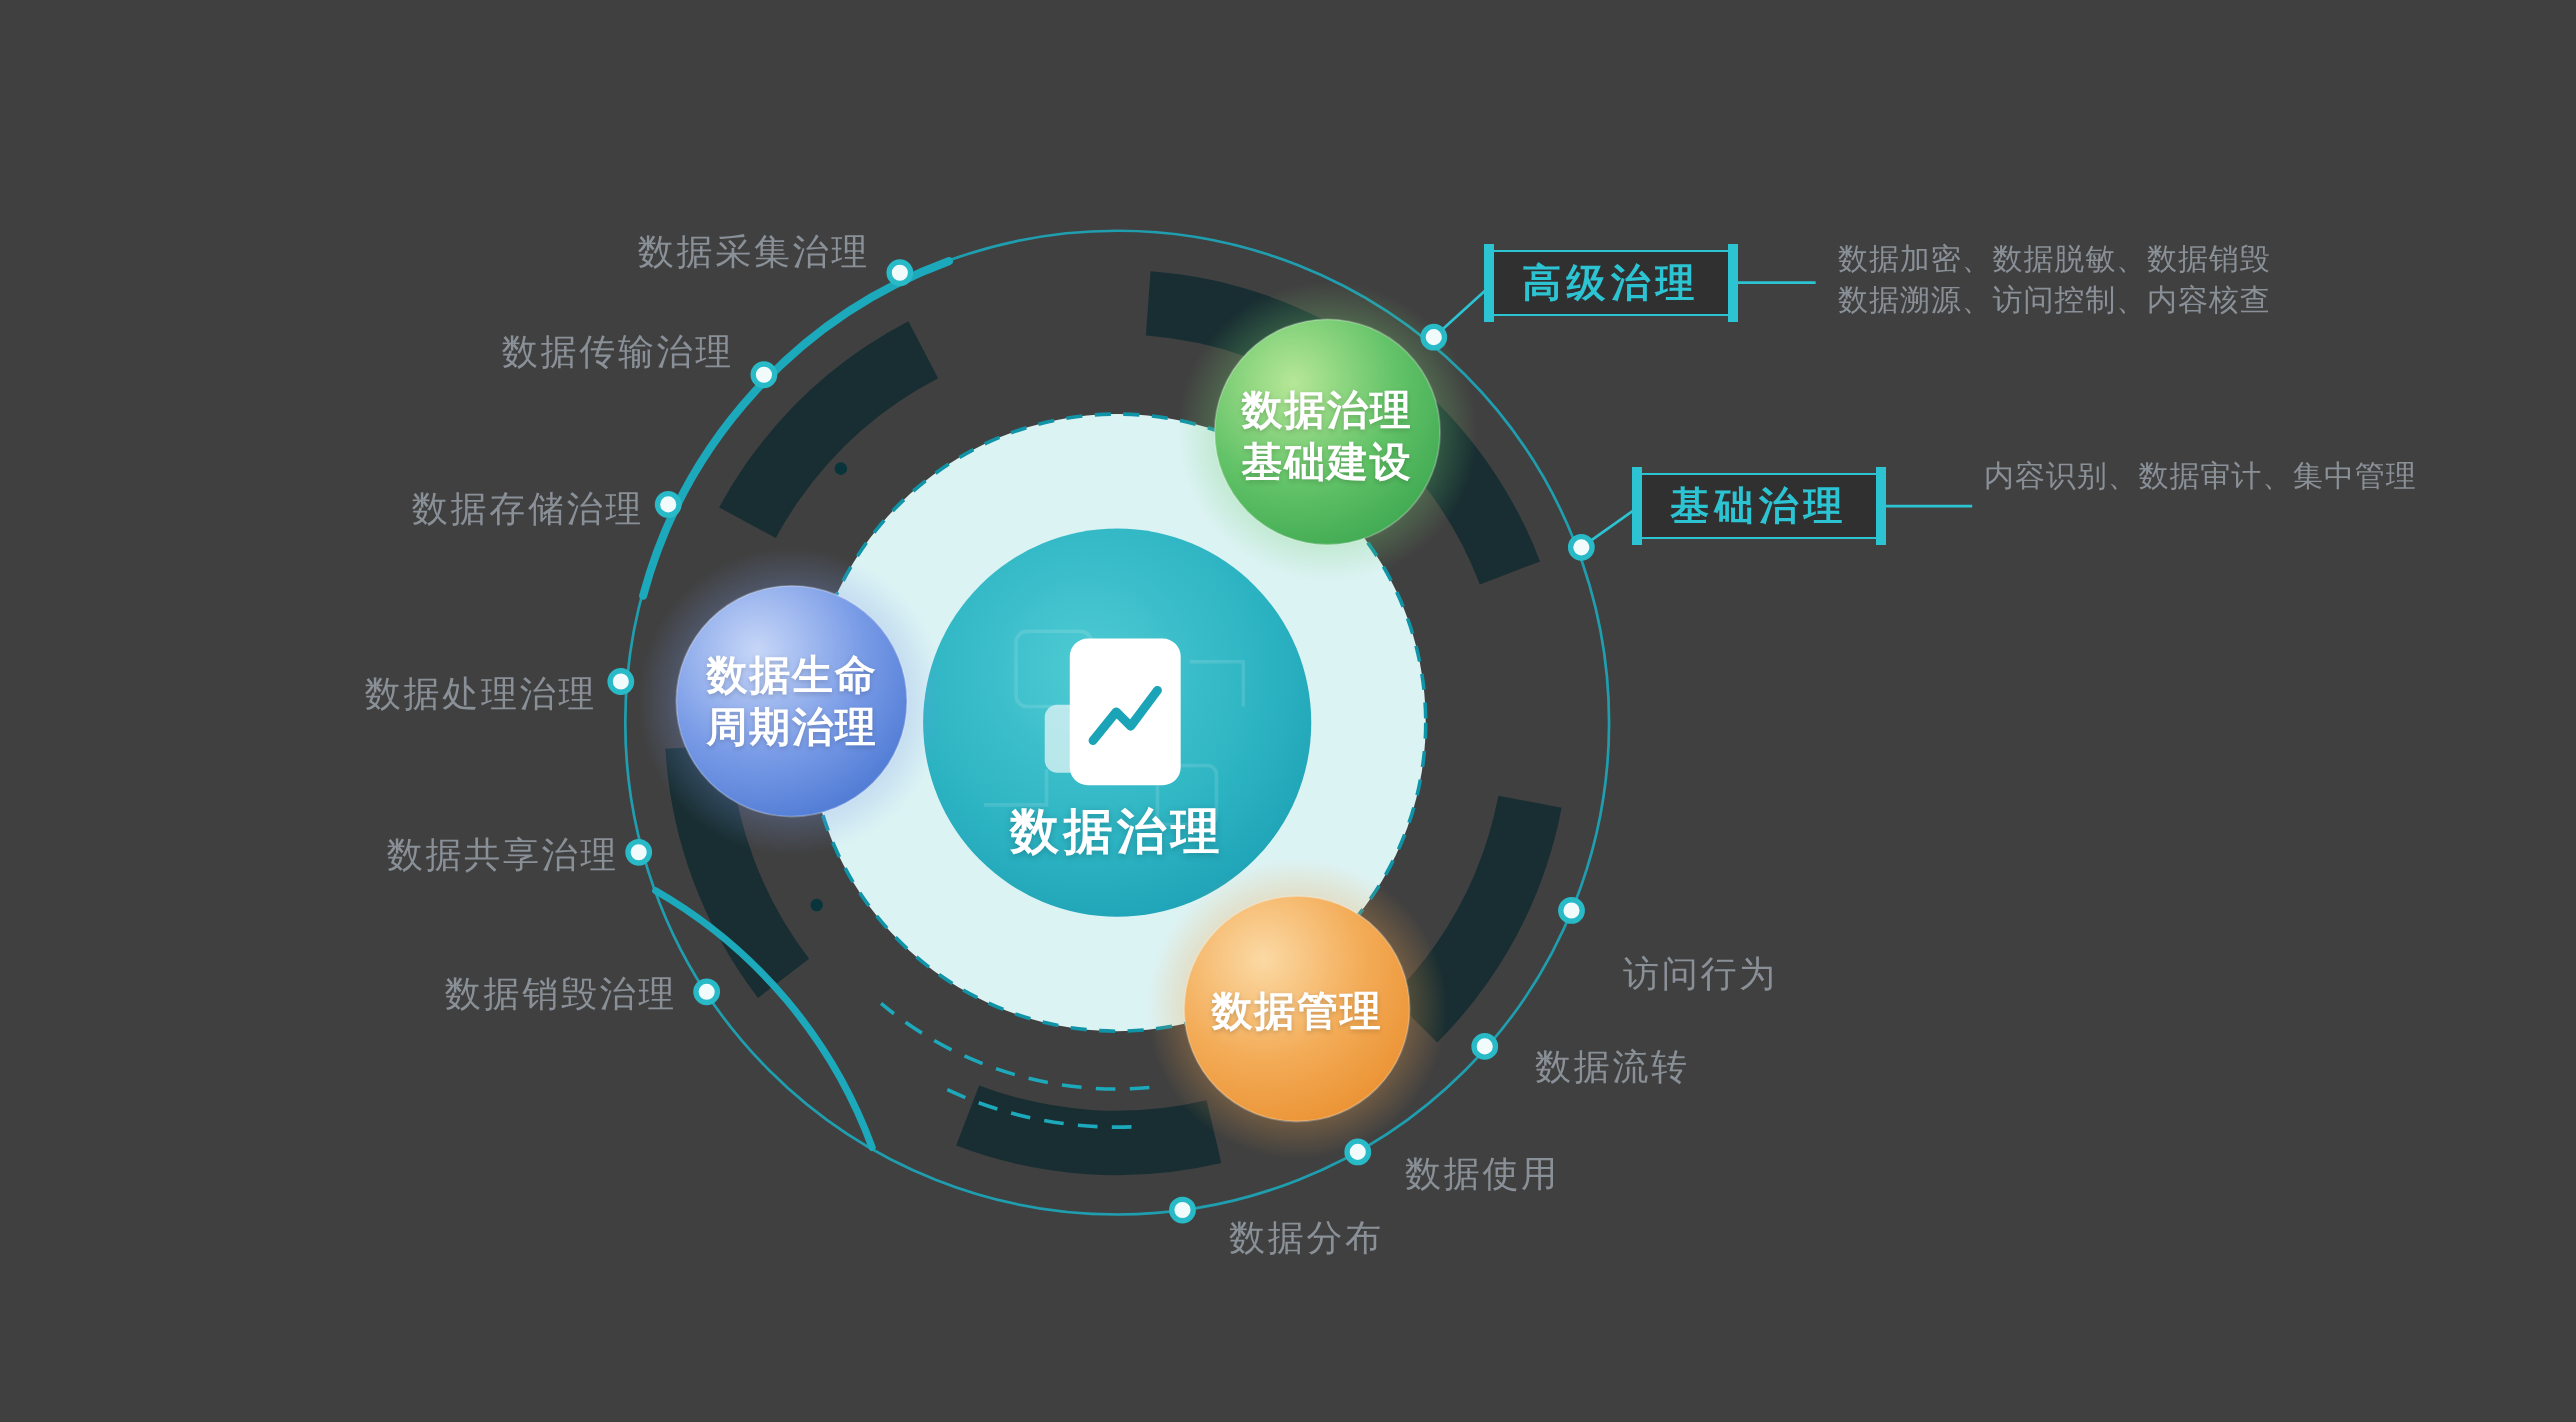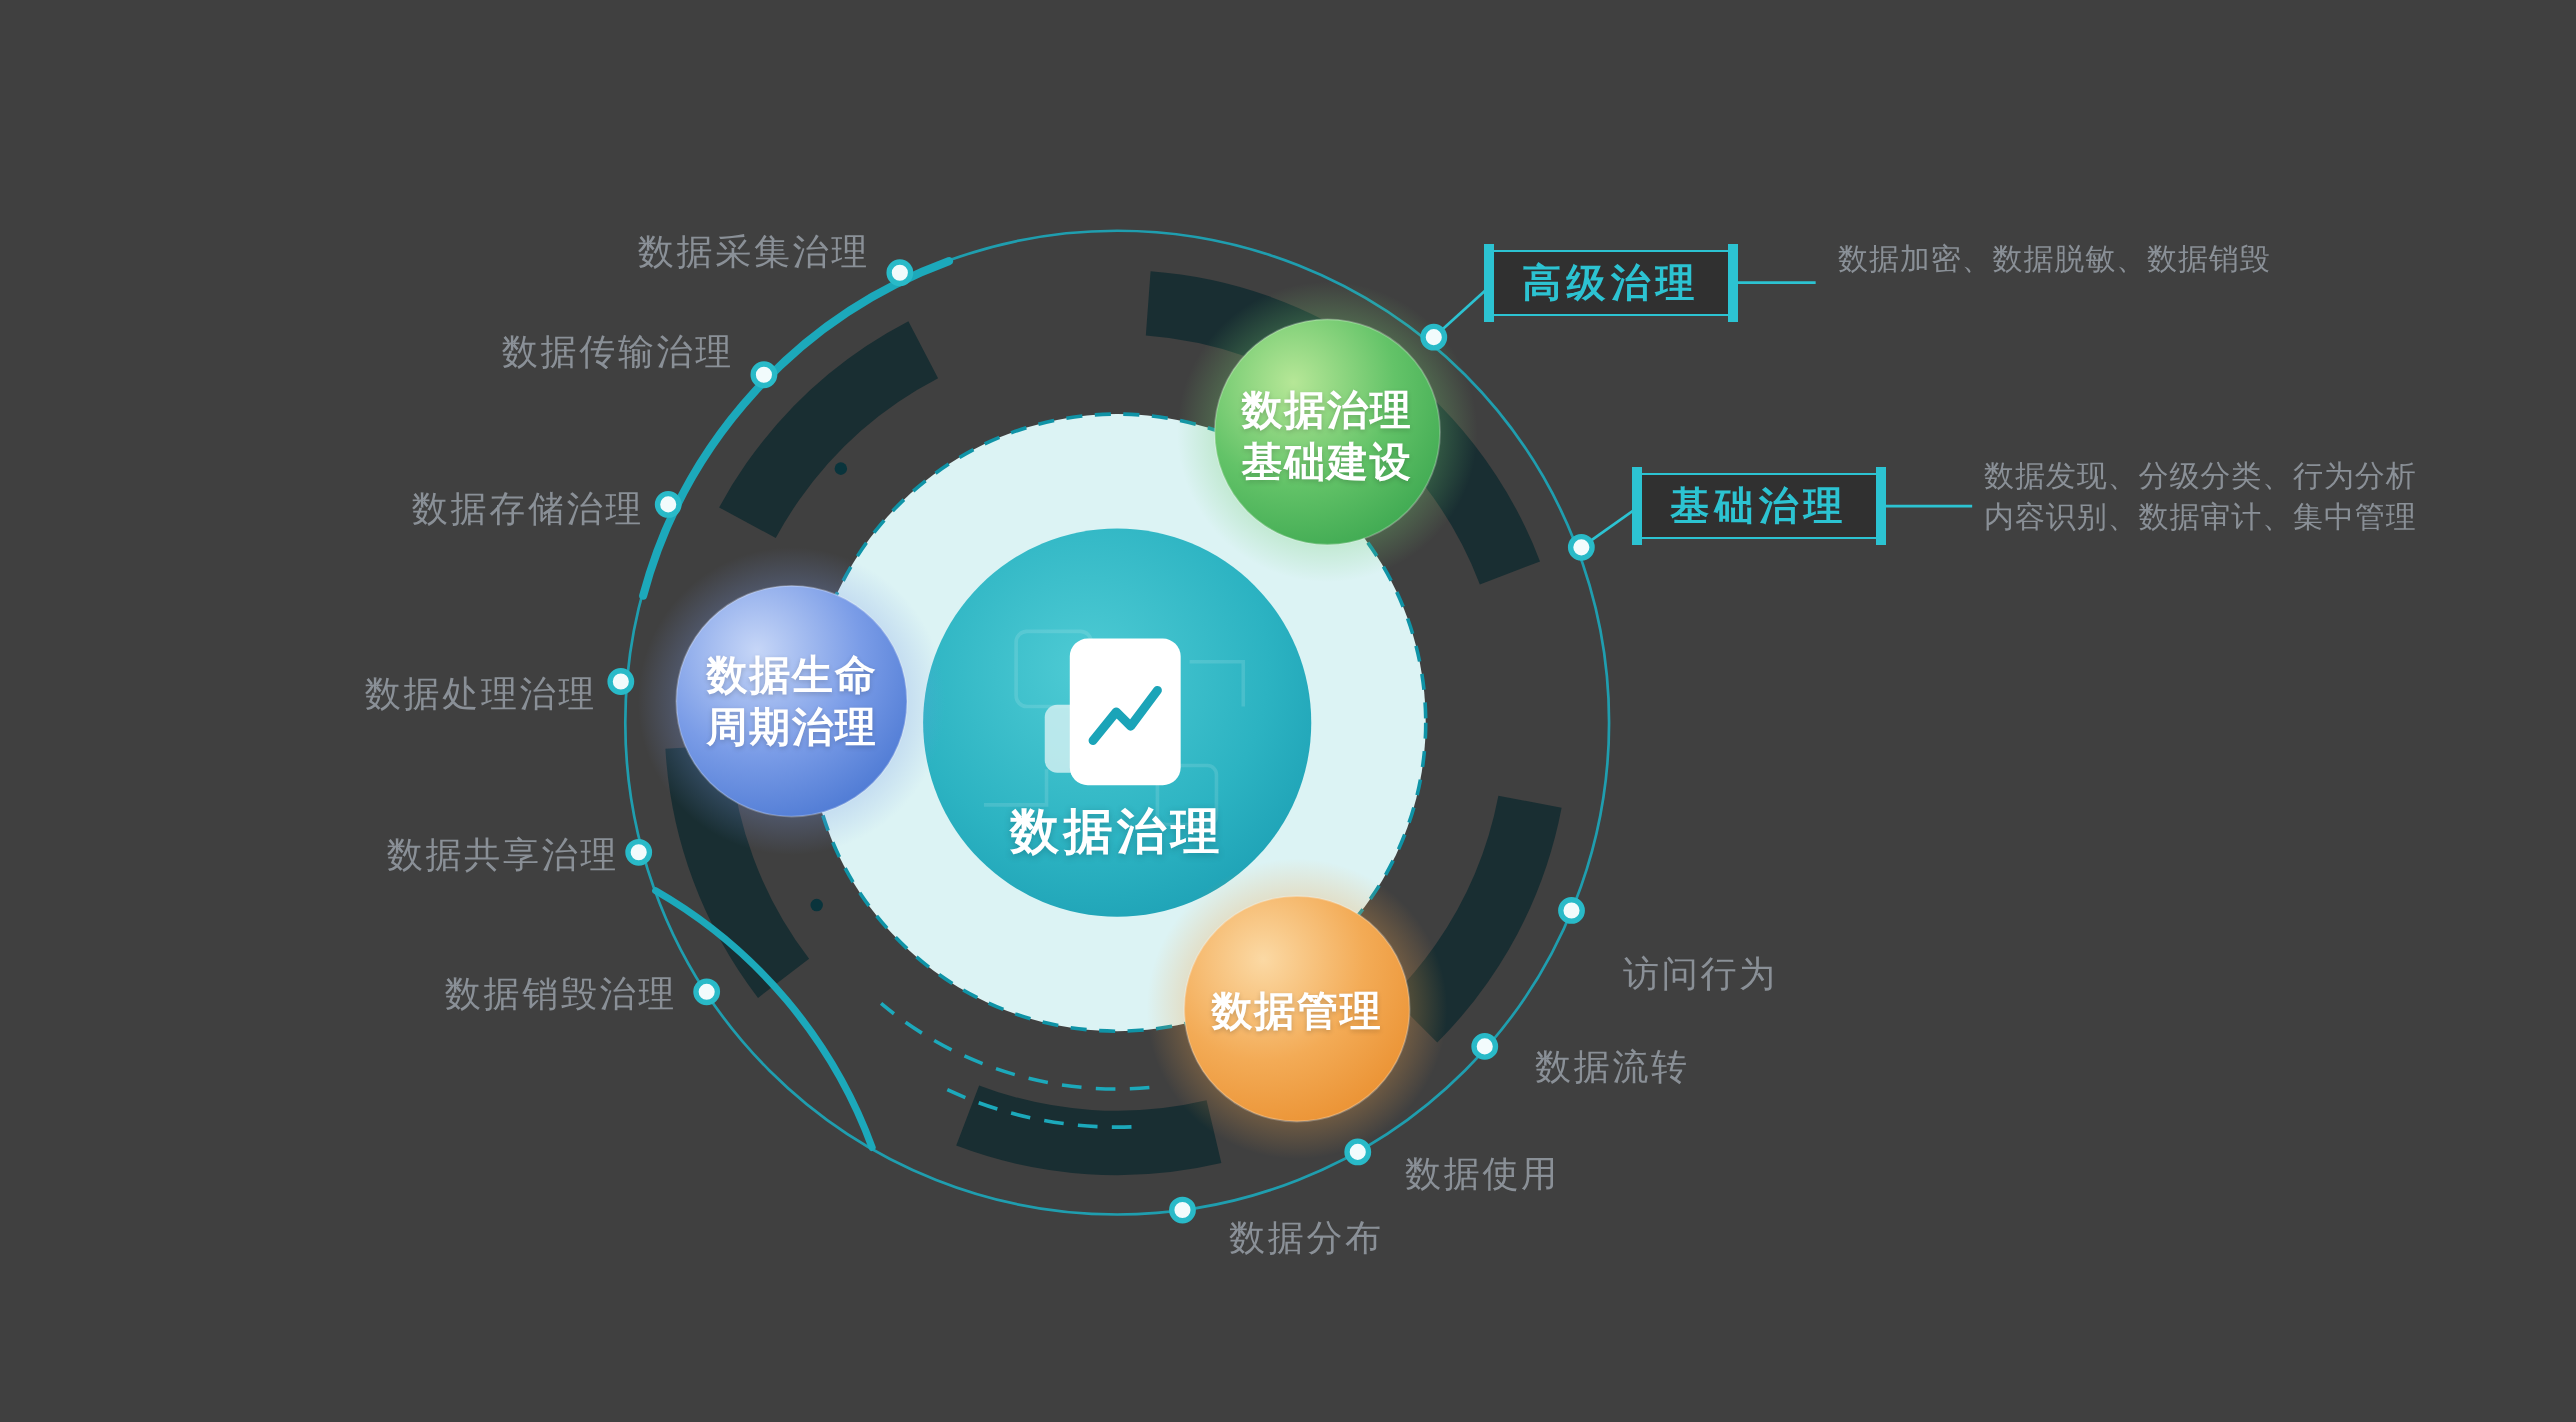--- a/index.html
+++ b/index.html
@@ -232,27 +232,27 @@
   <div class="ring-label rlbl-0">访问行为</div>
   <div class="ring-label rlbl-1">数据流转</div>
   <div class="ring-label rlbl-2">数据使用</div>
   <div class="ring-label rlbl-3">数据分布</div>
 
   <div class="callout-box callout-advanced">
     <span class="callout-title">高级治理</span>
   </div>
   <div class="callout-desc desc-advanced">
     <div>数据加密、数据脱敏、数据销毁</div>
+    <div>数据溯源、访问控制、内容核查</div>
   </div>
 
   <div class="callout-box callout-basic">
     <span class="callout-title">基础治理</span>
   </div>
   <div class="callout-desc desc-basic">
-    <div>数据发现、分级分类、行为分析</div>
     <div>内容识别、数据审计、集中管理</div>
   </div>
 
   <div class="bubble-text bt-green">
     <div>数据治理</div>
     <div>基础建设</div>
   </div>
   <div class="bubble-text bt-blue">
     <div>数据生命</div>
     <div>周期治理</div>

